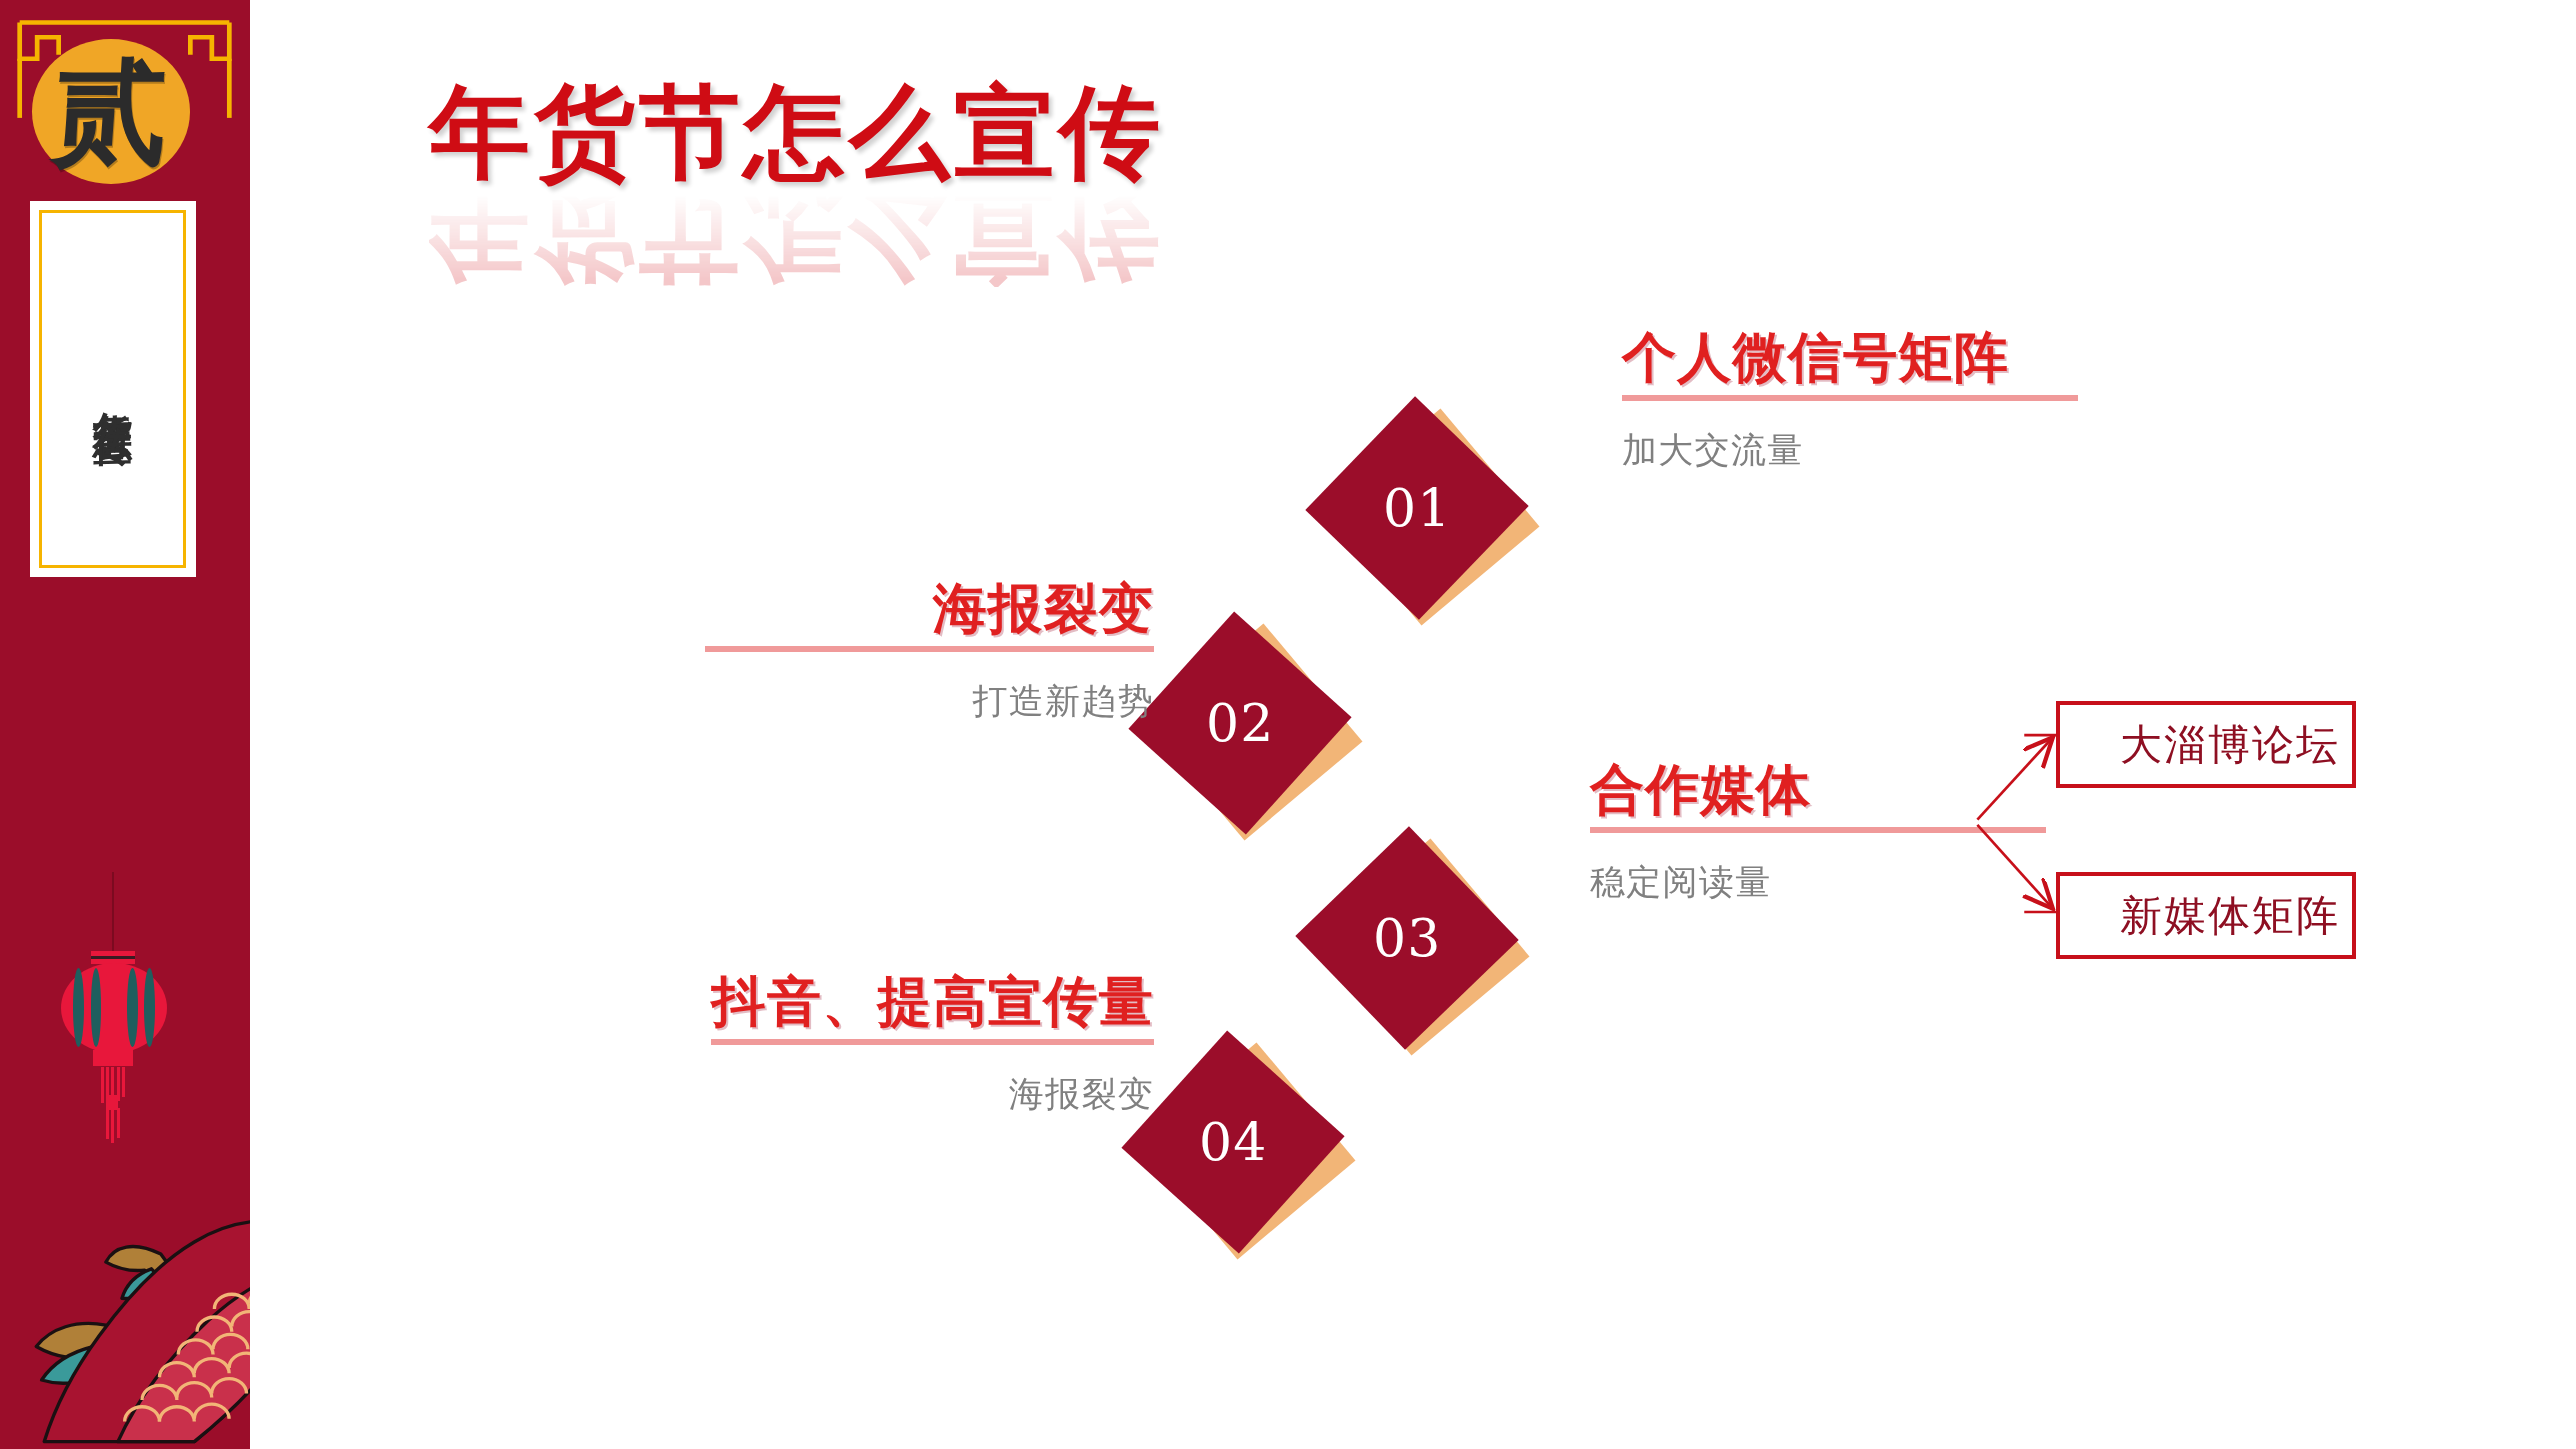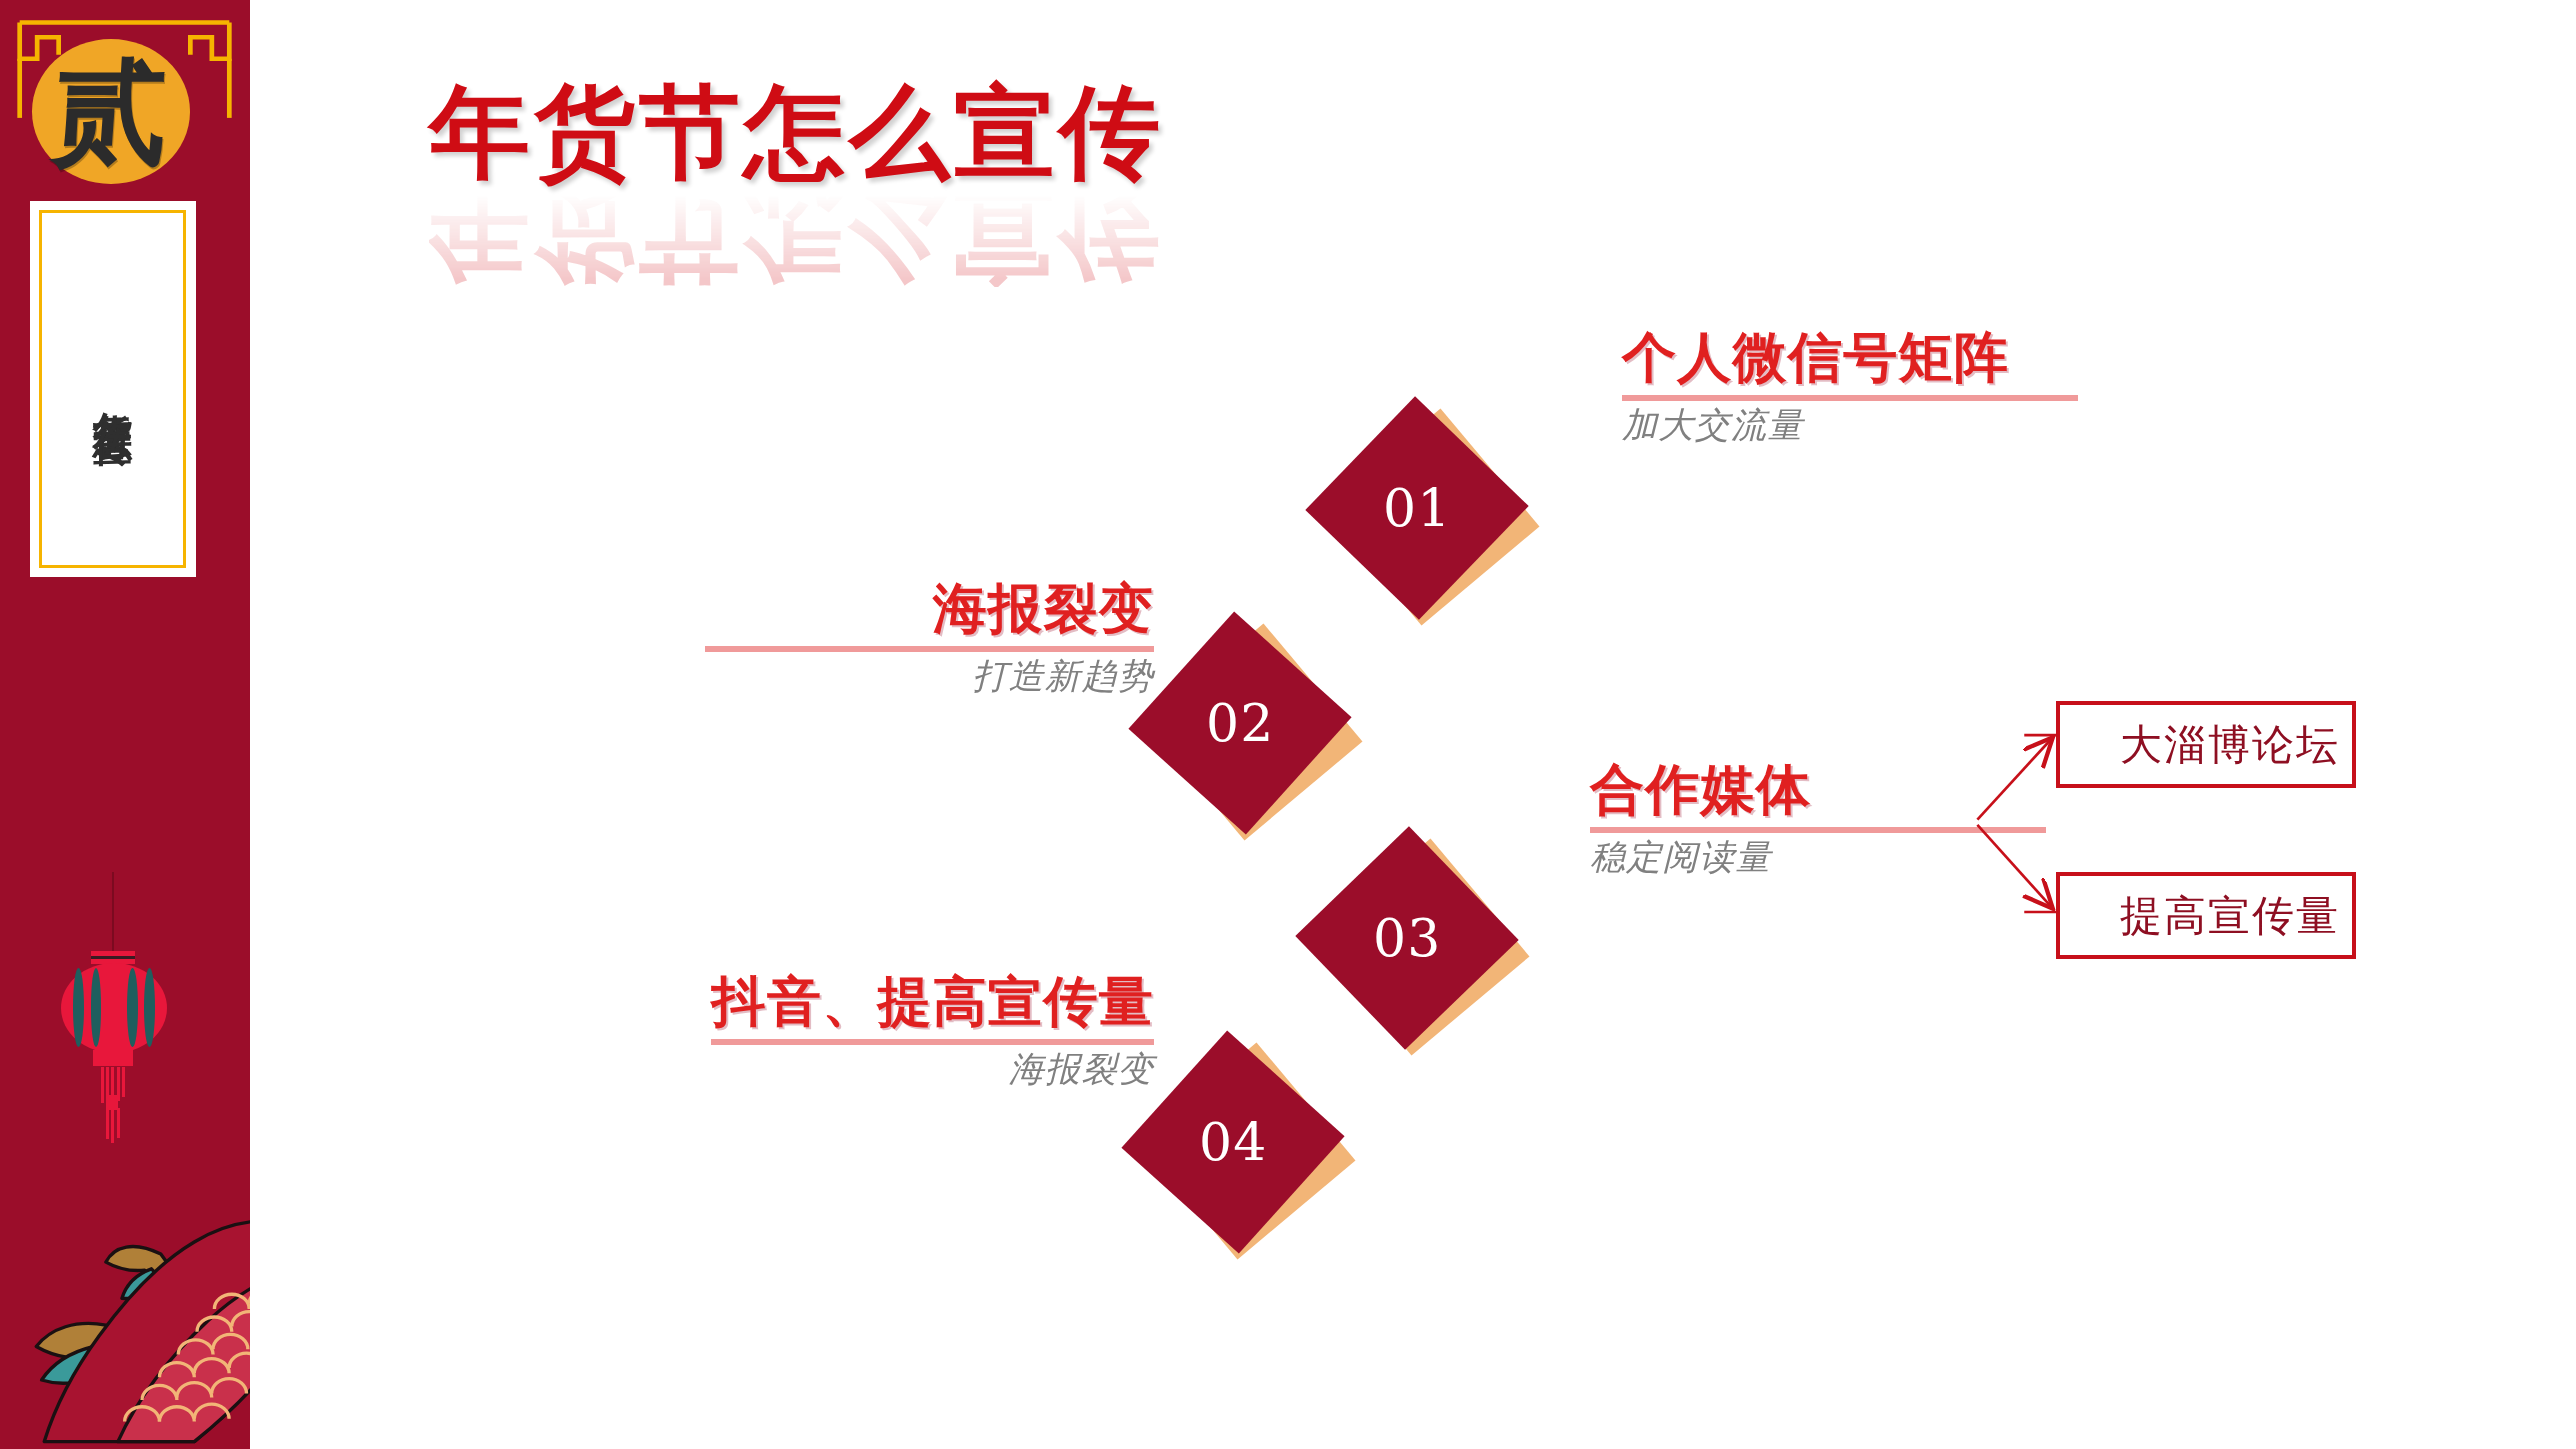--- a/index.html
+++ b/index.html
@@ -95,23 +95,22 @@
   .item{position:absolute;}
   .item-head{
     font-family:"Liberation Sans","DejaVu Sans",sans-serif;
     font-weight:700;font-size:54px;line-height:1.05;color:#e02020;
     letter-spacing:1.3px;white-space:nowrap;
     text-shadow:2px 2px 0 rgba(155,13,42,.28);
   }
   .item-rule{height:6px;background:#f09a9a;margin-top:9.4px;}
   .item-sub{
     font-family:"Liberation Sans","DejaVu Sans",sans-serif;
-    font-size:35px;color:#808080;margin-top:1px;white-space:nowrap;
+    font-size:35px;color:#808080;margin-top:26px;white-space:nowrap;
     letter-spacing:1.3px;
-    font-style:italic;
   }
   .ta-right{text-align:right;}
   .ta-left{text-align:left;}
 
   
   .branch-box{
     position:absolute;border:4px solid #c7101a;background:#fff;
     display:flex;align-items:center;justify-content:center;
   }
   .branch-label{
@@ -303,17 +302,17 @@
       <path d="M188,66 L236,66"></path>
       <path d="M188,330 L236,330"></path>
     </g>
   </svg>
 
   <div class="branch-box" style="left:2056px;top:701px;width:292px;height:79px;">
     <span class="branch-label">大淄博论坛</span>
   </div>
 
   <div class="branch-box" style="left:2056px;top:872px;width:292px;height:79px;">
-    <span class="branch-label">提高宣传量</span>
+    <span class="branch-label">新媒体矩阵</span>
   </div>
 
 </div>
 
 
 </body></html>

